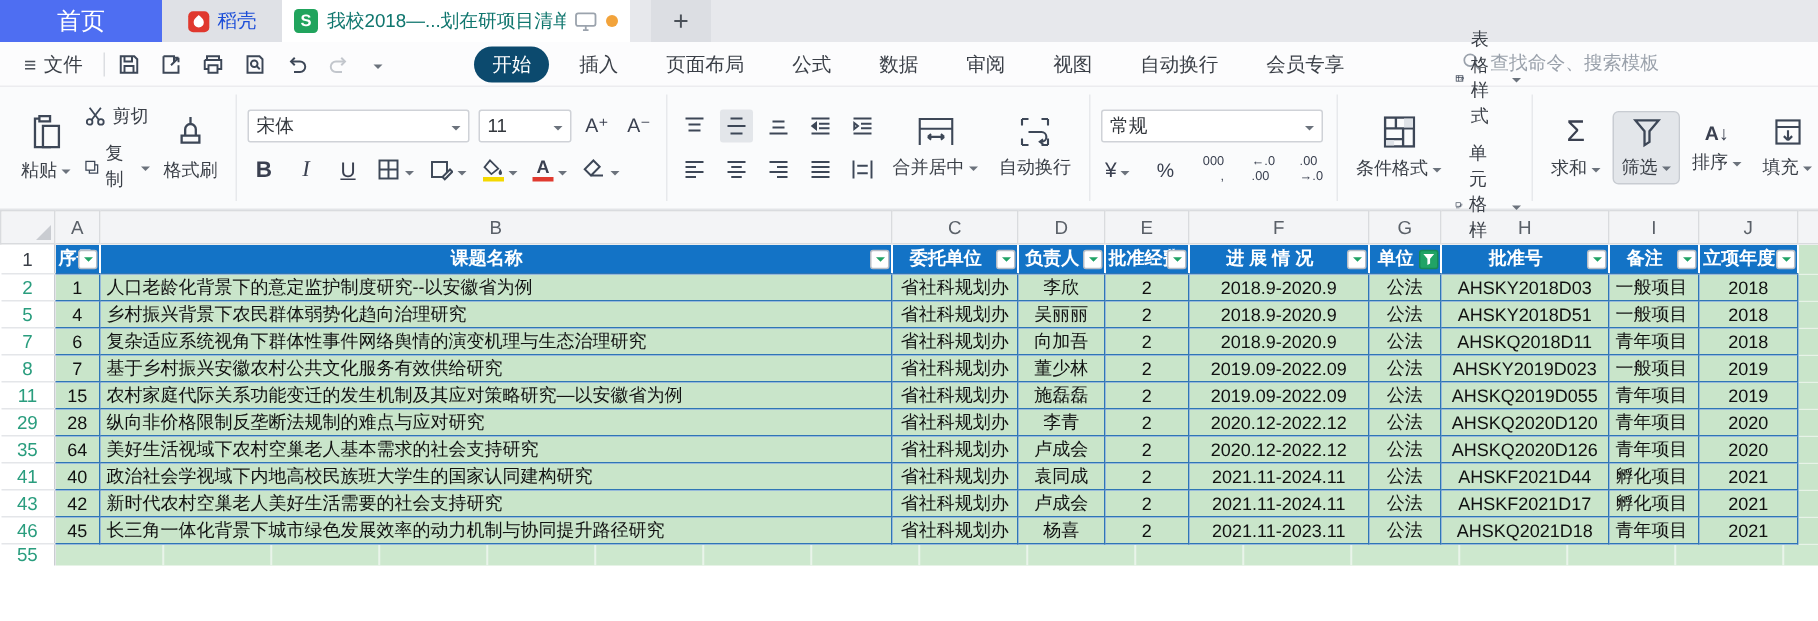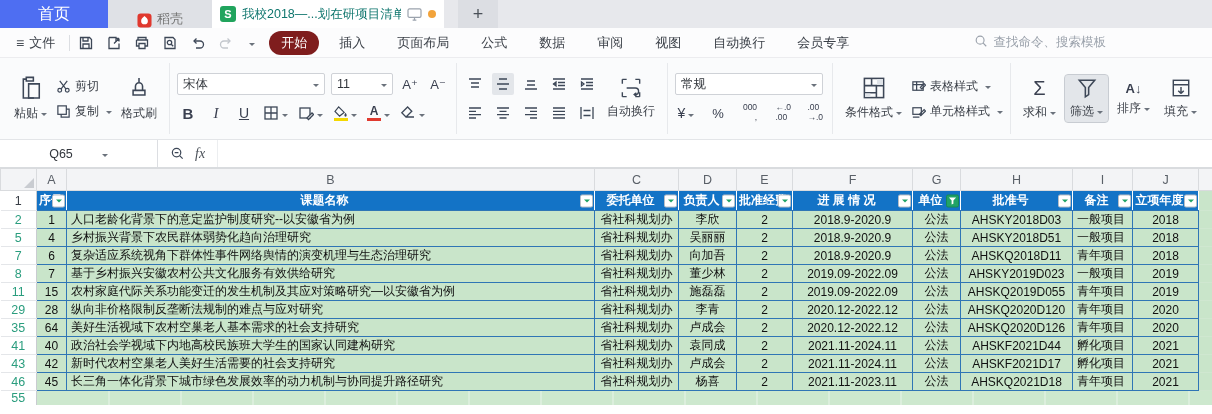--- a/index.html
+++ b/index.html
@@ -4,22 +4,22 @@
 <style>
   * { box-sizing: border-box; margin: 0; padding: 0; }
   html,body { width:1212px; height:414px; overflow:hidden;
     font-family:"Liberation Sans","DejaVu Sans",sans-serif; }
   .app { width:1212px; height:414px; background:#fff; position:relative; }
 
   
   .tabbar { height:28px; background:#e7e8ec; display:flex; align-items:stretch; }
   .home-tab { width:108px; background:#4e6ef2; color:#fff; font-size:16px;
     display:flex; align-items:center; justify-content:center; }
-  .docer-tab { width:104px; background:#dfe1e6; color:#737373; font-size:13px;
-    display:flex; align-items:flex-end; justify-content:center; gap:5px; }
+  .docer-tab { width:80px; background:#dfe1e6; color:#1d4ed8; font-size:13px;
+    display:flex; align-items:center; justify-content:center; gap:5px; }
   .doc-tab { width:232px; background:#fff; display:flex; align-items:center;
     padding:0 8px; gap:6px; }
   .sicon { width:16px; height:16px; background:#21a45d; color:#fff; font-size:11px;
     font-weight:bold; border-radius:3px; display:flex; align-items:center;
     justify-content:center; flex:0 0 auto; }
   .doc-title { font-size:12.5px; color:#0f766e; white-space:nowrap; overflow:hidden; }
   .dot { width:8px; height:8px; border-radius:50%; background:#f2a33b; flex:0 0 auto; }
   .newtab { width:40px; background:#dcdee3; color:#4a5058; font-size:18px;
     display:flex; align-items:center; justify-content:center; margin-left:14px; }
   .tab-monitor { flex:0 0 auto; }
@@ -27,21 +27,21 @@
   
   .menubar { height:30px; background:#fcfcfd; border-bottom:1px solid #ececef;
     display:flex; align-items:center; padding:0 10px; font-size:13px; color:#3a3f47; }
   .file-menu { display:flex; align-items:center; gap:5px; padding:0 6px; }
   .hamb { font-size:14px; color:#4a5058; }
   .vsep { width:1px; height:16px; background:#dcdee2; margin:0 8px; }
   .qicons { display:flex; align-items:center; gap:12px; }
   .qico svg { display:block; }
   .menu-items { display:flex; align-items:center; gap:8px; margin-left:14px; }
   .menu-item { padding:3px 12px; white-space:nowrap; }
-  .menu-item.active { background:#7f1d1d; color:#fff; border-radius:12px; }
+  .menu-item.active { background:#0c4a6e; color:#fff; border-radius:12px;margin-left:47px; }
   .menu-search { margin-left:auto; display:flex; align-items:flex-start; gap:6px;
     color:#9aa1ab; font-size:12.5px; padding-right:96px; }
 
   
   .toolbar { height:82px; background:#fafbfc; border-bottom:1px solid #e3e5e8;
     display:flex; align-items:stretch; padding:5px 2px; }
   .tb-group { display:flex; align-items:center; padding:0 7px;
     border-right:1px solid #e7e9ec; gap:4px; }
   .bigbtn { display:flex; flex-direction:column; align-items:center;
     justify-content:center; gap:4px; font-size:12px; color:#3a3f47;
@@ -353,20 +353,26 @@
             </span>
           <span class="iconbtn">
               <svg class="lic" width="16" height="16" viewBox="0 0 16 16">
                 <path d="M2 2v12M14 2v12M4.5 5.5h7M4.5 10.5h7"></path>
               </svg>
             </span>
         </div>
       </div>
       <div class="bigbtn">
         <svg class="lic" width="26" height="22" viewBox="0 0 24 20">
+            <path d="M2 2h20v6H2zM2 8v10M22 8v10M7 13h10M7 13l2-1.7M7 13l2 1.7M17 13l-2-1.7M17 13l-2 1.7"></path>
+          </svg>
+        <span><span>合并居中</span><span class="dd"></span></span>
+      </div>
+      <div class="bigbtn">
+        <svg class="lic" width="26" height="22" viewBox="0 0 24 20">
             <path d="M4 2h4M4 18h4M16 2h4M16 18h4M4 2v4M20 2v4M4 14v4M20 14v4M8 10h8a3 3 0 0 1 0 6h-1"></path>
             <path d="M17 14.5L15 16l2 1.5"></path>
           </svg>
         <span>自动换行</span>
       </div>
     </div>
 
     <div class="tb-group">
       <div class="two-rows">
         <div class="combo" style="width:148px">
@@ -441,34 +447,20 @@
       <div class="bigbtn">
         <svg class="lic" width="22" height="22" viewBox="0 0 20 20">
             <rect x="3" y="3" width="14" height="14"></rect>
             <path d="M3 7h14M10 9v6M10 15l-2.5-2.5M10 15l2.5-2.5"></path>
           </svg>
         <span><span>填充</span><span class="dd"></span></span>
       </div>
     </div>
   </div>
 
-  <div class="fxbar">
-    <div class="namebox">
-      <span>Q65</span>
-        <span class="dd"></span>
-    </div>
-    <div class="fxicons">
-      <svg class="lic" width="15" height="15" viewBox="0 0 16 16">
-          <circle cx="7" cy="7" r="4.5"></circle>
-          <path d="M10.5 10.5l3 3M5 7h4"></path>
-        </svg>
-      <span class="fx">fx</span>
-    </div>
-    <div class="fxinput"></div>
-  </div>
 
   <table class="sheet">
     <colgroup>
       <col style="width:36px">
         <col style="width:30px">
         <col style="width:528px">
       <col style="width:84px">
         <col style="width:58px">
         <col style="width:56px">
       <col style="width:120px">

